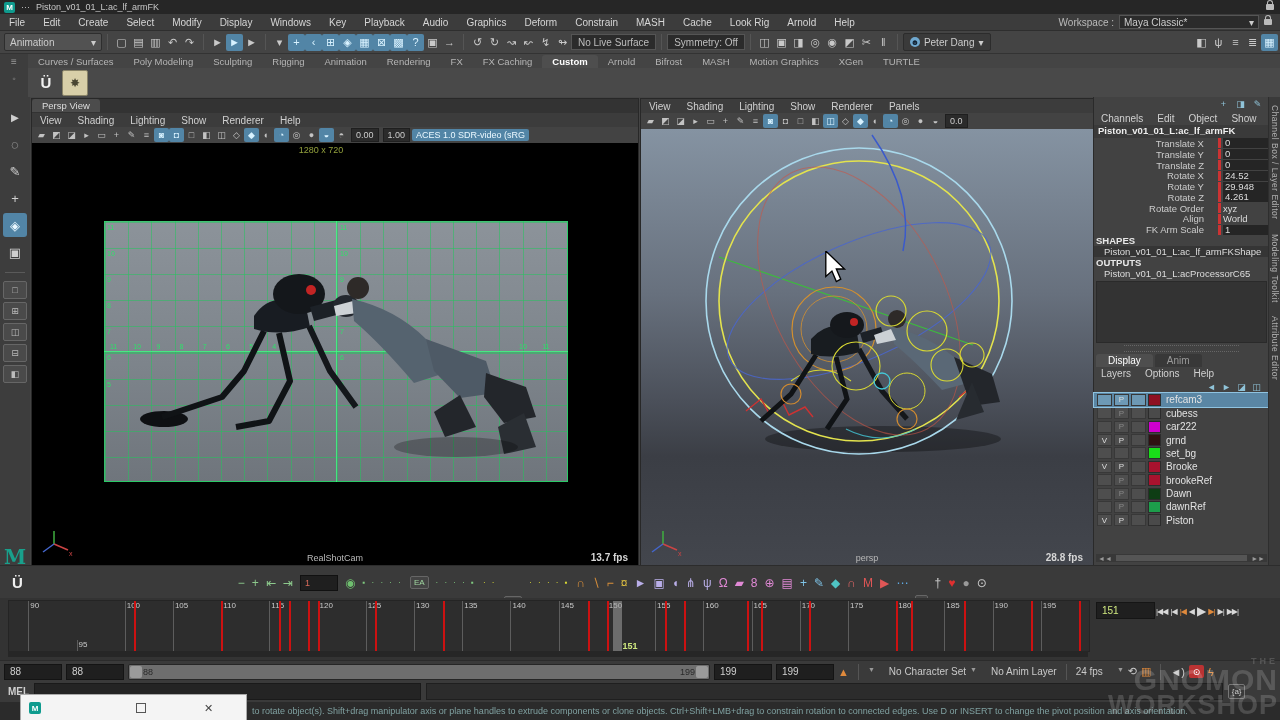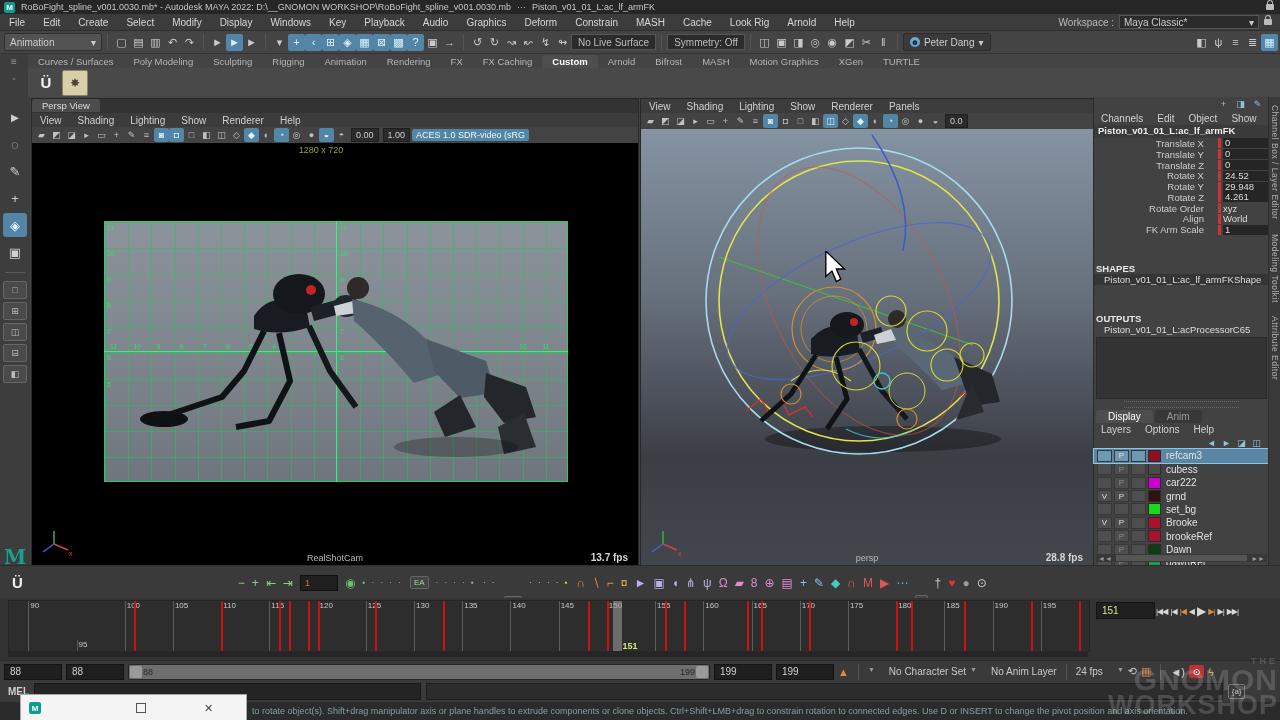--- a/index.html
+++ b/index.html
@@ -106,21 +106,21 @@
   .rp-corner{height:14px;display:flex;justify-content:flex-end;align-items:center;gap:2px;padding-right:4px;}
   .rp-corner .vicon{color:#8fc3d8;}
   .cb-menus{height:14px;display:flex;align-items:center;}
   .cb-menus span{padding:0 7px;color:#d0d0d0;}
   .cb-objname{height:13px;font-weight:bold;color:#eee;padding-left:4px;font-size:9.5px;background:#3a3a3a;white-space:nowrap;}
   .ch-row{height:10.8px;display:flex;align-items:center;gap:9px;}
   .ch-label{width:112px;text-align:right;padding-right:5px;color:#ccc;font-size:9.5px;}
   .ch-field{display:flex;align-items:center;height:10px;width:52px;position:relative;color:#ddd;font-size:9.5px;}
   .ch-field .keybar{width:3px;height:10px;background:#c33;margin-right:2px;flex:0 0 auto;}
   .ch-field.boxed span{background:#252525;flex:1;height:10px;line-height:10px;padding-left:2px;}
-  .cb-sect{font-weight:bold;color:#e8e8e8;padding-left:2px;height:11px;font-size:9.5px;margin-top:28px;}
+  .cb-sect{font-weight:bold;color:#e8e8e8;padding-left:2px;height:11px;font-size:9.5px;}
   .cb-shape{background:#353535;color:#ddd;padding-left:10px;height:11px;font-size:9.5px;white-space:nowrap;}
   .cb-void{height:60px;background:#333;border:1px solid #2a2a2a;margin:2px 2px;}
   .splitter{height:5px;border-top:1px dotted #666;border-bottom:1px dotted #666;margin:1px 30px;}
   .le-tabs{height:14px;display:flex;align-items:flex-end;gap:2px;padding-left:2px;}
   .le-tab{padding:1px 12px;background:#383838;color:#999;border-radius:3px 3px 0 0;}
   .le-tab.active{background:#4e4e4e;color:#fff;}
   .le-menus{height:13px;display:flex;align-items:center;}
   .le-menus span{padding:0 7px;color:#d0d0d0;}
   .le-icons{height:13px;display:flex;justify-content:flex-end;gap:2px;padding-right:6px;}
   .le-icons .vicon{color:#8fc3d8;width:13px;}
@@ -205,21 +205,20 @@
 
   .cursor-arrow{position:absolute;left:182px;top:122px;width:26px;height:34px;z-index:10;}
 </style>
 </head>
 <body>
 
 <div id="app">
 
   <div class="titlebar">
     <span class="maya-badge">M</span>
-    <span>RoBoFight_spline_v001.0030.mb* - Autodesk MAYA 2022: D:\__GNOMON WORKSHOP\RoBoFight_spline_v001.0030.mb</span>
     <span>···</span>
     <span>Piston_v01_01_L:ac_lf_armFK</span>
     <span class="tb-lock"></span>
   </div>
 
   <div class="menubar">
     <div class="row">
 
     <span class="menu">File</span>
         <span class="menu">Edit</span>

